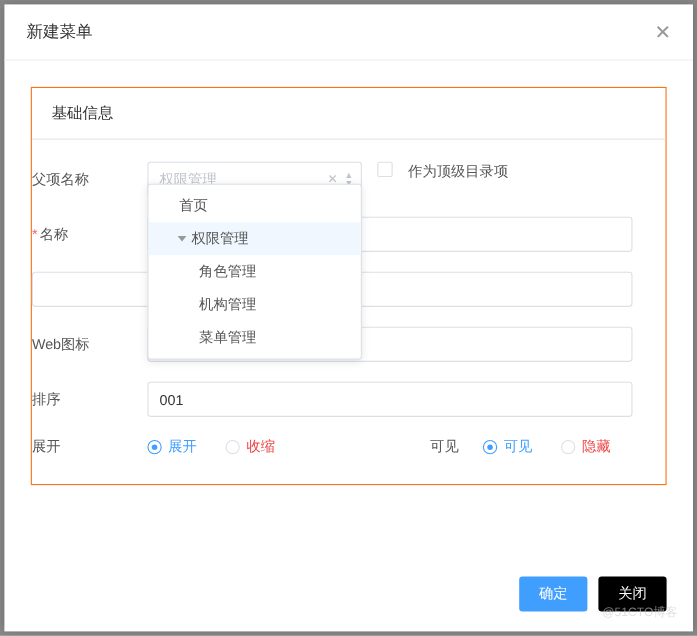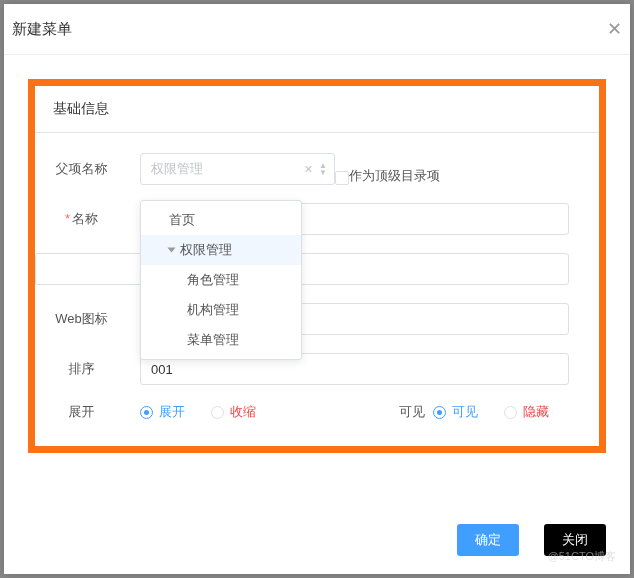--- a/index.html
+++ b/index.html
@@ -1,52 +1,52 @@
 <!DOCTYPE html>
 <html><head>
 <meta charset="utf-8">
 <style>
 *{box-sizing:border-box;margin:0;padding:0;font-family:"Microsoft YaHei",Arial,sans-serif}
 body{width:634px;height:578px;background:#888;overflow:hidden}
 .modal{position:absolute;top:4px;left:4px;right:4px;bottom:4px;background:#fff;box-shadow:0 0 8px rgba(0,0,0,.2)}
-.modal-head{display:flex;justify-content:space-between;align-items:center;padding:14px 8px;border-bottom:1px solid #eee}
+.modal-head{display:flex;justify-content:space-between;align-items:center;padding:14px 20px;border-bottom:1px solid #eee}
 .modal-title{font-size:15px;color:#333}
 .close-x{color:#999;font-size:18px;cursor:pointer;font-weight:300}
-.panel{margin:24px 24px 0 24px;border:7px solid #f97316;background:#fff}
+.panel{margin:24px 24px 0 24px;border:1px solid #f97316;background:#fff}
 .panel-head{padding:14px 18px;font-size:14px;color:#333;border-bottom:1px solid #e4e4e4}
 .form{padding:20px 30px 20px 0}
 .row{display:flex;align-items:center;margin-bottom:18px;font-size:13px}
-.lbl{width:105px;text-align:center;color:#555;padding-right:12px}
+.lbl{width:105px;text-align:left;color:#555;padding-right:12px}
 .req{color:#f56c6c;margin-right:2px}
-.ctrl{flex:1;display:flex;align-items:flex-end;}
+.ctrl{flex:1;display:flex;align-items:flex-start;gap:14px}
 .input{flex:1;height:32px;border:1px solid #dcdfe6;border-radius:3px;padding:0 10px;font-size:13px;color:#333}
 .input::placeholder{color:#c0c4cc}
 .select-wrap{position:relative;width:195px}
 .select{height:32px;border:1px solid #dcdfe6;border-radius:3px;padding:0 24px 0 10px;font-size:13px;color:#c0c4cc;display:flex;align-items:center;justify-content:space-between;cursor:pointer}
 .caret{position:absolute;right:8px;top:50%;transform:translateY(-50%);display:flex;flex-direction:column;color:#c0c4cc;font-size:8px;line-height:7px}
 .clear-x{position:absolute;right:22px;top:50%;transform:translateY(-50%);color:#c0c4cc;font-size:11px;cursor:pointer}
-.dropdown{position:absolute;top:47px;left:0;width:162px;background:#fff;border:1px solid #dcdfe6;border-radius:3px;box-shadow:0 2px 8px rgba(0,0,0,.1);z-index:10;padding:4px 0}
+.dropdown{position:absolute;top:20px;left:0;width:195px;background:#fff;border:1px solid #dcdfe6;border-radius:3px;box-shadow:0 2px 8px rgba(0,0,0,.1);z-index:10;padding:4px 0}
 .dd-scroll{max-height:168px;overflow-y:scroll}
 .dd-scroll::-webkit-scrollbar{width:14px}
 .dd-scroll::-webkit-scrollbar-track{background:#f1f1f1}
 .dd-scroll::-webkit-scrollbar-thumb{background:#c1c1c1}
 .dd-item{padding:6px 10px;font-size:13px;color:#555;cursor:pointer;display:flex;align-items:center}
 .dd-item.l1{padding-left:28px}
 .dd-item.l2{padding-left:46px}
 .dd-item.sel{background:#f0f7ff;color:#555}
 .dd-arrow{display:inline-block;width:0;height:0;border-top:4px solid transparent;border-bottom:4px solid transparent;border-left:5px solid #999;margin-right:6px;transform:rotate(90deg)}
 .checkbox{width:14px;height:14px;border:1px solid #dcdfe6;border-radius:2px;cursor:pointer;flex-shrink:0}
 .cb-label{font-size:13px;color:#555}
 .radio{width:13px;height:13px;border:1px solid #dcdfe6;border-radius:50%;cursor:pointer;position:relative;flex-shrink:0}
 .radio.on{border-color:#409eff}
 .radio.on::after{content:"";position:absolute;width:5px;height:5px;background:#409eff;border-radius:50%;top:3px;left:3px}
 .radio-lbl{font-size:13px;color:#ef4444;margin-right:20px}
 .radio-lbl.on{color:#409eff}
 .radio-group{display:flex;align-items:center;gap:6px}
-.footer{position:absolute;bottom:18px;right:24px;display:flex;gap:25px}
+.footer{position:absolute;bottom:18px;right:24px;display:flex;gap:10px}
 .btn{height:32px;padding:0 18px;border-radius:3px;font-size:13px;cursor:pointer;border:none;color:#fff}
 .btn-primary{background:#409eff}
 .btn-success{background:#000000}
 .watermark{position:absolute;bottom:10px;right:14px;color:#ccc;font-size:11px;opacity:.6}
 </style>
 </head>
 <body>
 
 <div class="modal">
   <div class="modal-head">

